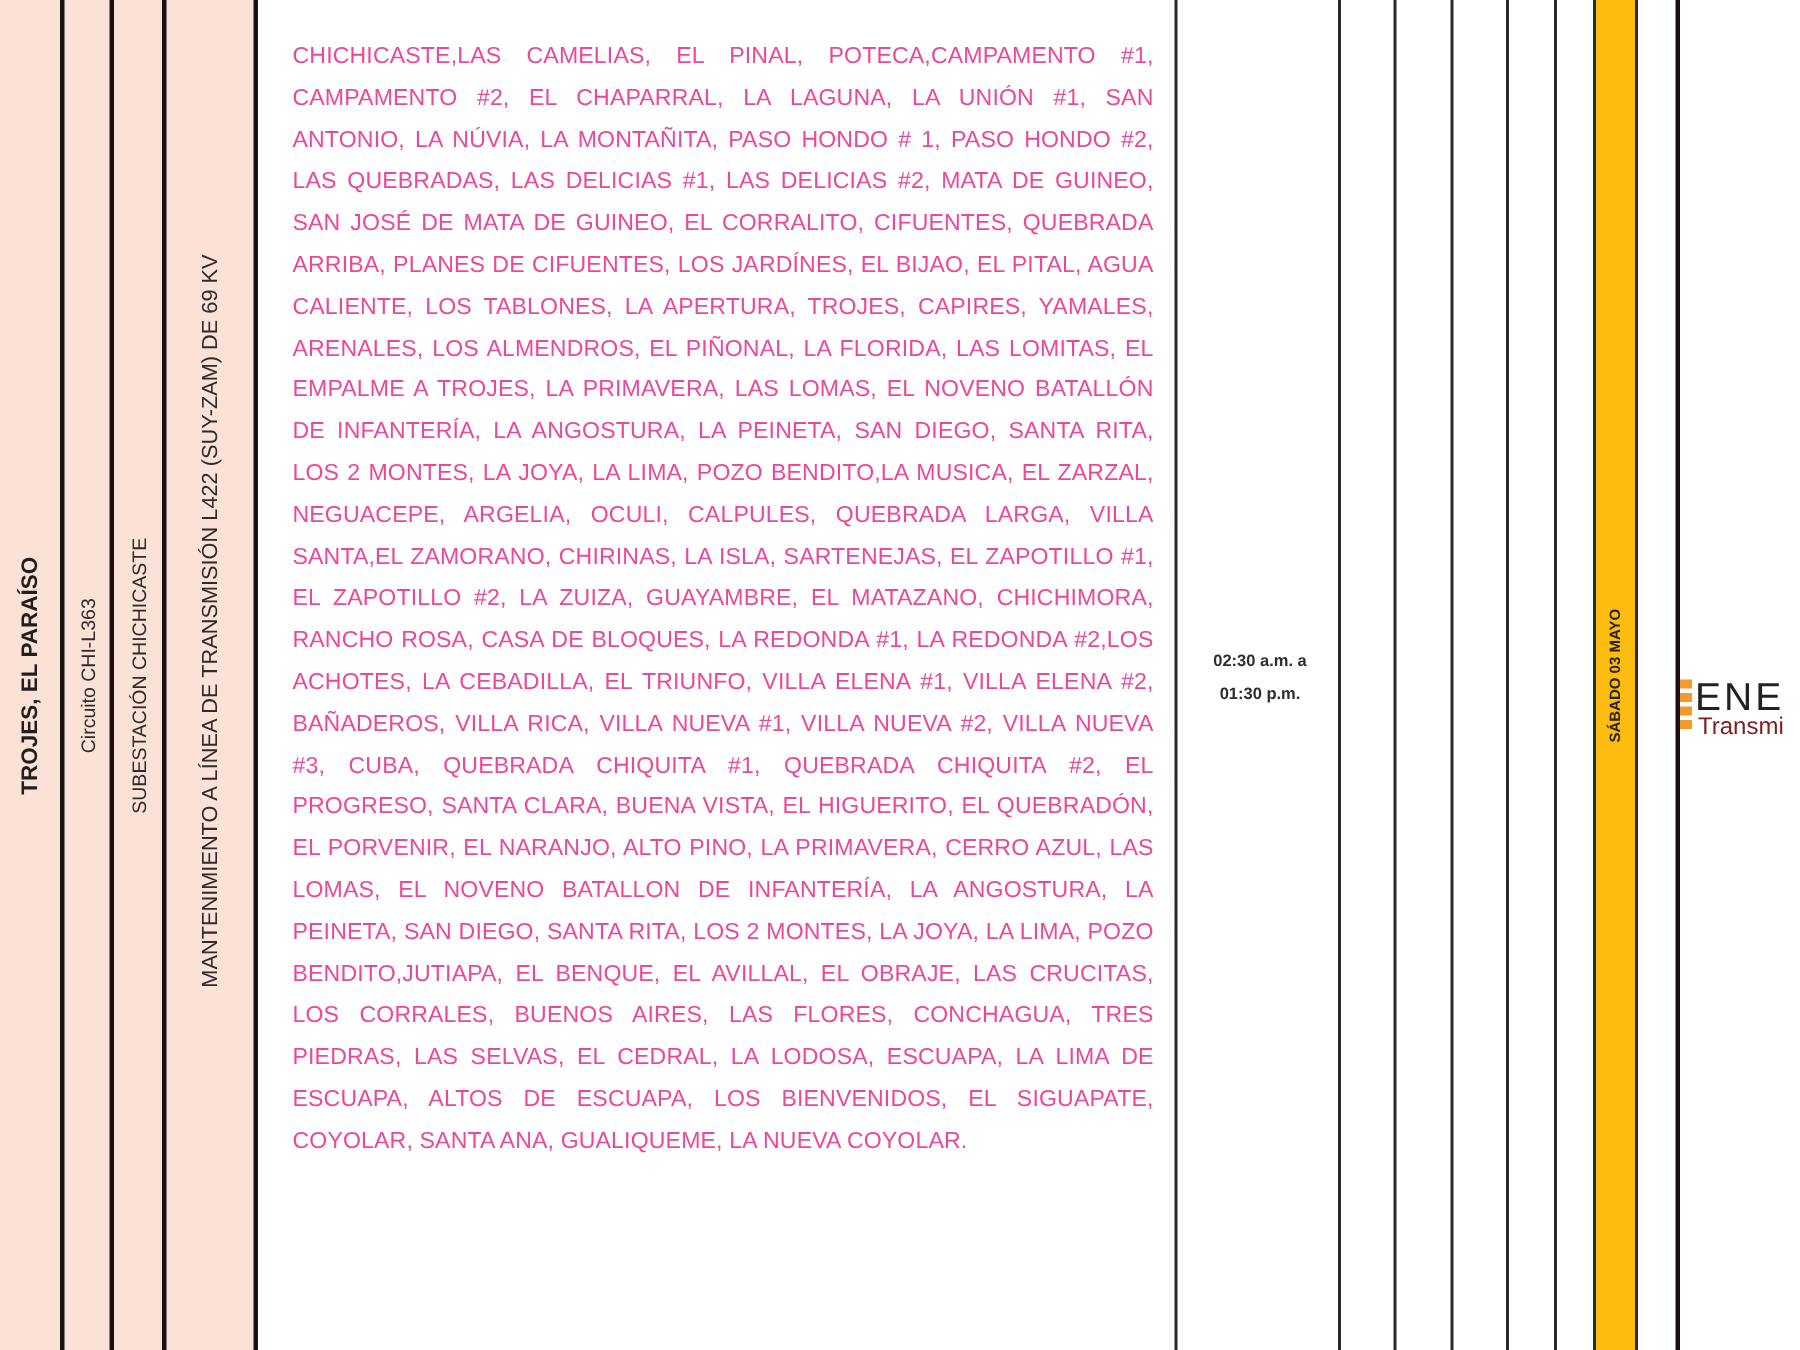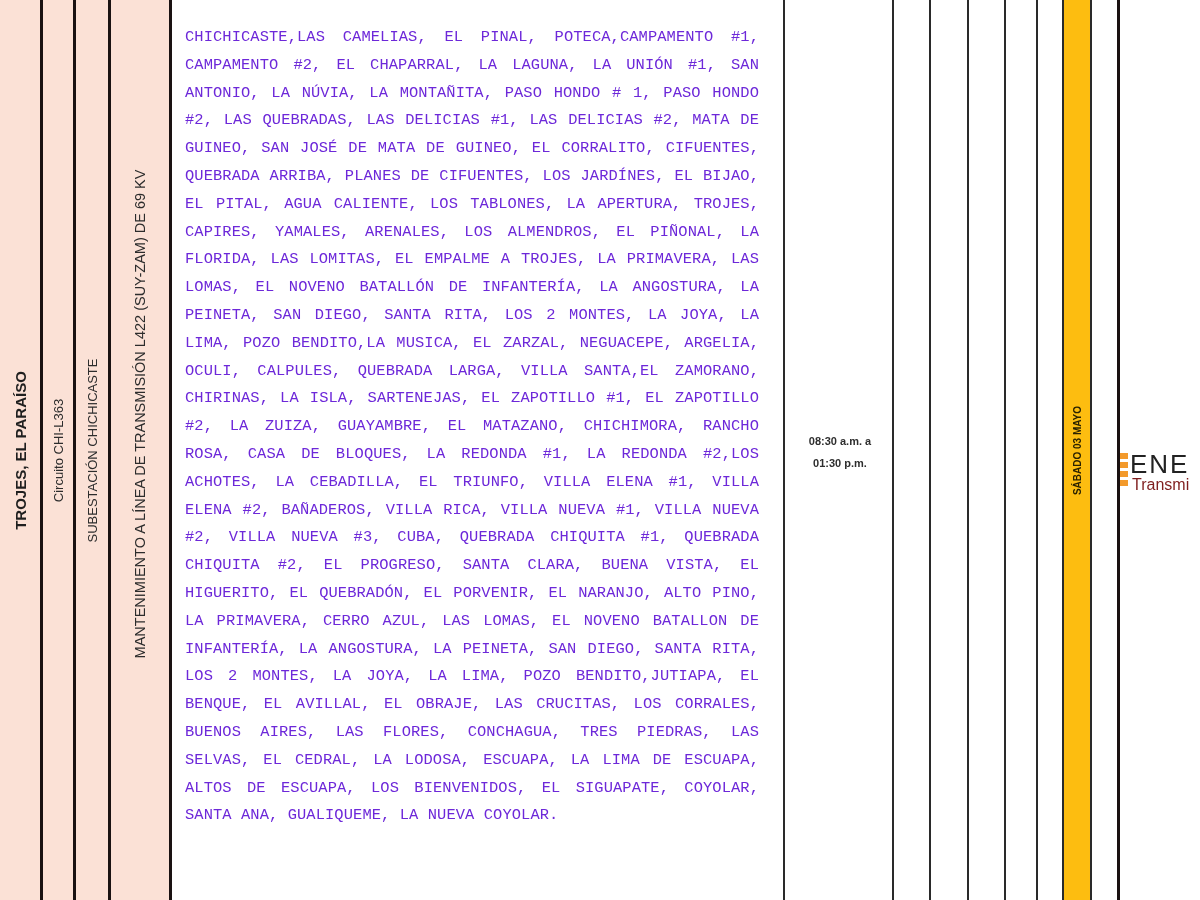--- a/index.html
+++ b/index.html
@@ -11,23 +11,23 @@
   .pink { position: absolute; top: 0; left: 0; width: 170px; height: 900px; background: #fbe1d6; }
   .vline { position: absolute; top: 0; height: 900px; width: 3px; background: #1a1212; }
   .vline.thin { width: 2px; background: #2a2a2a; }
   .vcell { position: absolute; top: 0; height: 900px; display: flex; align-items: center; justify-content: center; }
   .vtext {
     transform: rotate(-90deg);
     white-space: nowrap;
     color: #2c2c2c;
   }
   .desc {
-    position: absolute; left: 185px; top: 24px; width: 574px;
-    font-family: Liberation Mono, monospace;
-    font-size: 15.4px; line-height: 27.8px; color: #6d28d9;
+    position: absolute; left: 195px; top: 24px; width: 574px;
+    font-family: Liberation Sans, sans-serif;
+    font-size: 15.4px; line-height: 27.8px; color: #ec4899;
     text-align: justify; letter-spacing: 0.1px;
   }
   .time {
     position: absolute; left: 787px; width: 106px; top: 430px;
     text-align: center; font-size: 11px; font-weight: bold; line-height: 22px; color: #2e2e2e;
   }
   .yellow { position: absolute; left: 1064px; top: 0; width: 27px; height: 900px; background: #fdbd10; }
   .logo { position: absolute; left: 1120px; top: 449px; width: 101px; height: 50px; overflow: hidden; }
   .logo-mark { position: absolute; left: 0; top: 4px; width: 8px; height: 38px; }
   .logo-mark span { display: block; height: 6px; margin-bottom: 3px; background: #f39a2c; }
@@ -57,21 +57,21 @@
 <div class="vcell" style="left:111px;width:58px;top:-36px;">
   <div class="vtext" style="font-size:14.5px;">MANTENIMIENTO A LÍNEA DE TRANSMISIÓN L422 (SUY-ZAM) DE 69 KV</div>
 </div>
 <div class="vline" style="left:169px;"></div>
 
 <div class="desc">CHICHICASTE,LAS CAMELIAS, EL PINAL, POTECA,CAMPAMENTO #1, CAMPAMENTO #2, EL CHAPARRAL, LA LAGUNA, LA UNIÓN #1, SAN ANTONIO, LA NÚVIA, LA MONTAÑITA, PASO HONDO # 1, PASO HONDO #2, LAS QUEBRADAS, LAS DELICIAS #1, LAS DELICIAS #2, MATA DE GUINEO, SAN JOSÉ DE MATA DE GUINEO, EL CORRALITO, CIFUENTES, QUEBRADA ARRIBA, PLANES DE CIFUENTES, LOS JARDÍNES, EL BIJAO, EL PITAL, AGUA CALIENTE, LOS TABLONES, LA APERTURA, TROJES, CAPIRES, YAMALES, ARENALES, LOS ALMENDROS, EL PIÑONAL, LA FLORIDA, LAS LOMITAS, EL EMPALME A TROJES, LA PRIMAVERA, LAS LOMAS, EL NOVENO BATALLÓN DE INFANTERÍA, LA ANGOSTURA, LA PEINETA, SAN DIEGO, SANTA RITA, LOS 2 MONTES, LA JOYA, LA LIMA, POZO BENDITO,LA MUSICA, EL ZARZAL, NEGUACEPE, ARGELIA, OCULI, CALPULES, QUEBRADA LARGA, VILLA SANTA,EL ZAMORANO, CHIRINAS, LA ISLA, SARTENEJAS, EL ZAPOTILLO #1, EL ZAPOTILLO #2, LA ZUIZA, GUAYAMBRE, EL MATAZANO, CHICHIMORA, RANCHO ROSA, CASA DE BLOQUES, LA REDONDA #1, LA REDONDA #2,LOS ACHOTES, LA CEBADILLA, EL TRIUNFO, VILLA ELENA #1, VILLA ELENA #2, BAÑADEROS, VILLA RICA, VILLA NUEVA #1, VILLA NUEVA #2, VILLA NUEVA #3, CUBA, QUEBRADA CHIQUITA #1, QUEBRADA CHIQUITA #2, EL PROGRESO, SANTA CLARA, BUENA VISTA, EL HIGUERITO, EL QUEBRADÓN, EL PORVENIR, EL NARANJO, ALTO PINO, LA PRIMAVERA, CERRO AZUL, LAS LOMAS, EL NOVENO BATALLON DE INFANTERÍA, LA ANGOSTURA, LA PEINETA, SAN DIEGO, SANTA RITA, LOS 2 MONTES, LA JOYA, LA LIMA, POZO BENDITO,JUTIAPA, EL BENQUE, EL AVILLAL, EL OBRAJE, LAS CRUCITAS, LOS CORRALES, BUENOS AIRES, LAS FLORES, CONCHAGUA, TRES PIEDRAS, LAS SELVAS, EL CEDRAL, LA LODOSA, ESCUAPA, LA LIMA DE ESCUAPA, ALTOS DE ESCUAPA, LOS BIENVENIDOS, EL SIGUAPATE, COYOLAR, SANTA ANA, GUALIQUEME, LA NUEVA COYOLAR.</div>
 
 <div class="vline thin" style="left:783px;"></div>
 
 <div class="time">
-  <div>08:30 a.m. a</div>
+  <div>02:30 a.m. a</div>
   <div>01:30 p.m.</div>
 </div>
 
 <div class="vline thin" style="left:892px;"></div>
 <div class="vline thin" style="left:929px;"></div>
 <div class="vline thin" style="left:967px;"></div>
 <div class="vline thin" style="left:1004px;"></div>
 <div class="vline thin" style="left:1036px;"></div>
 
 <div class="yellow"></div>

